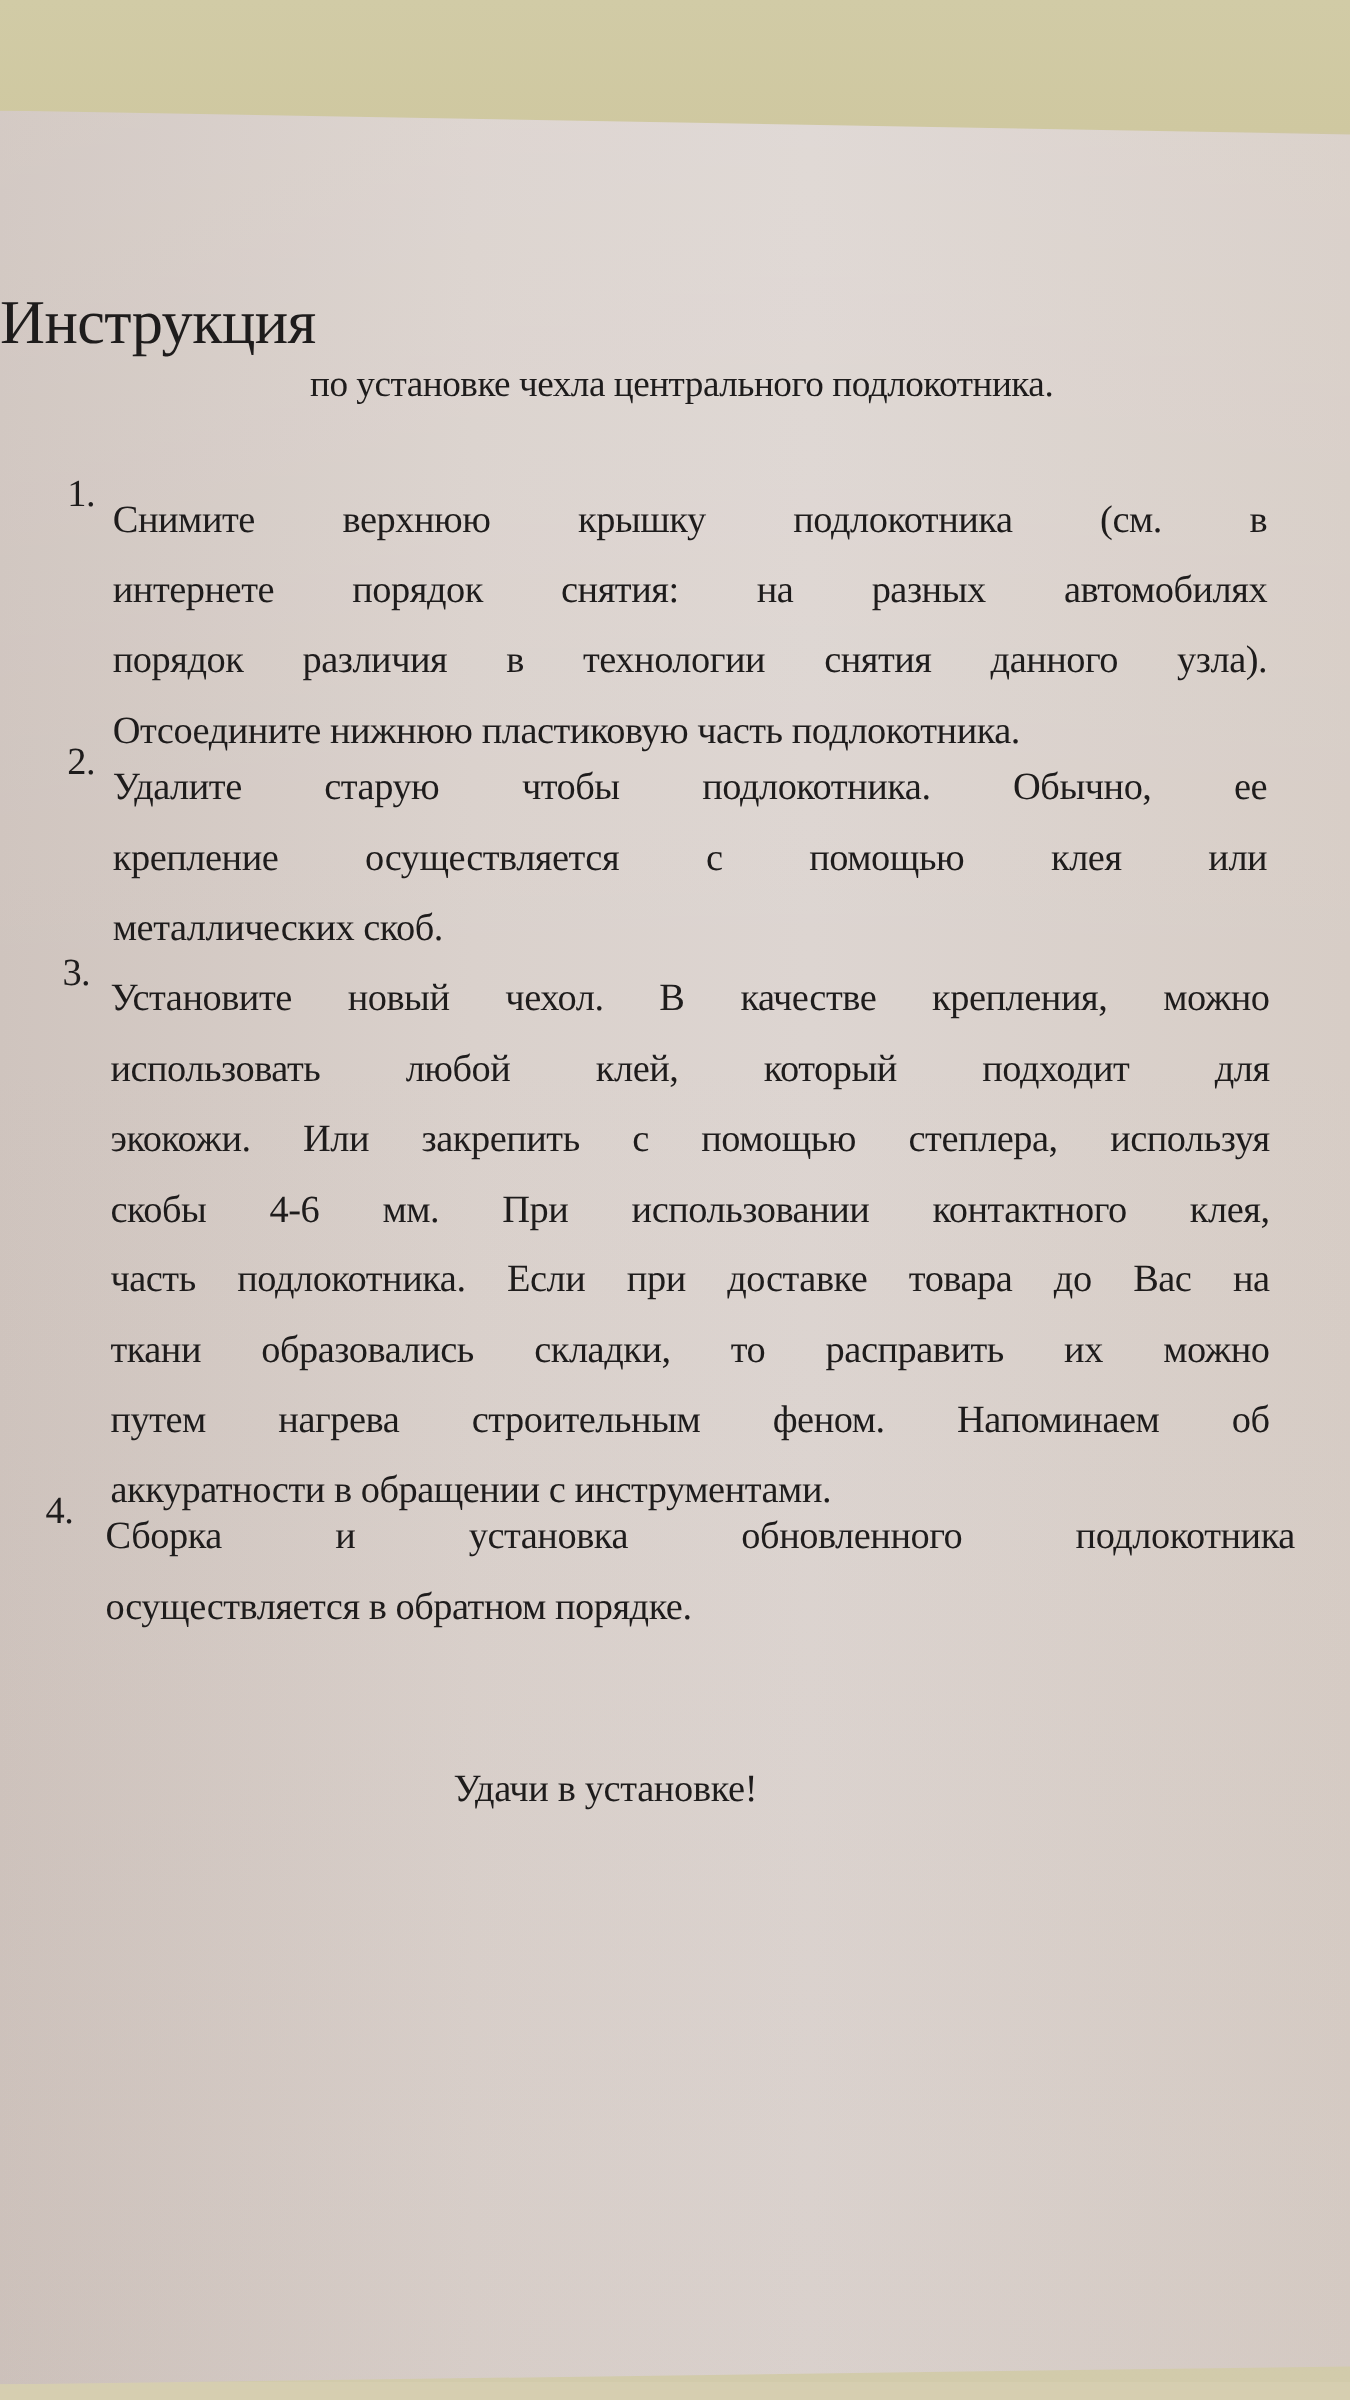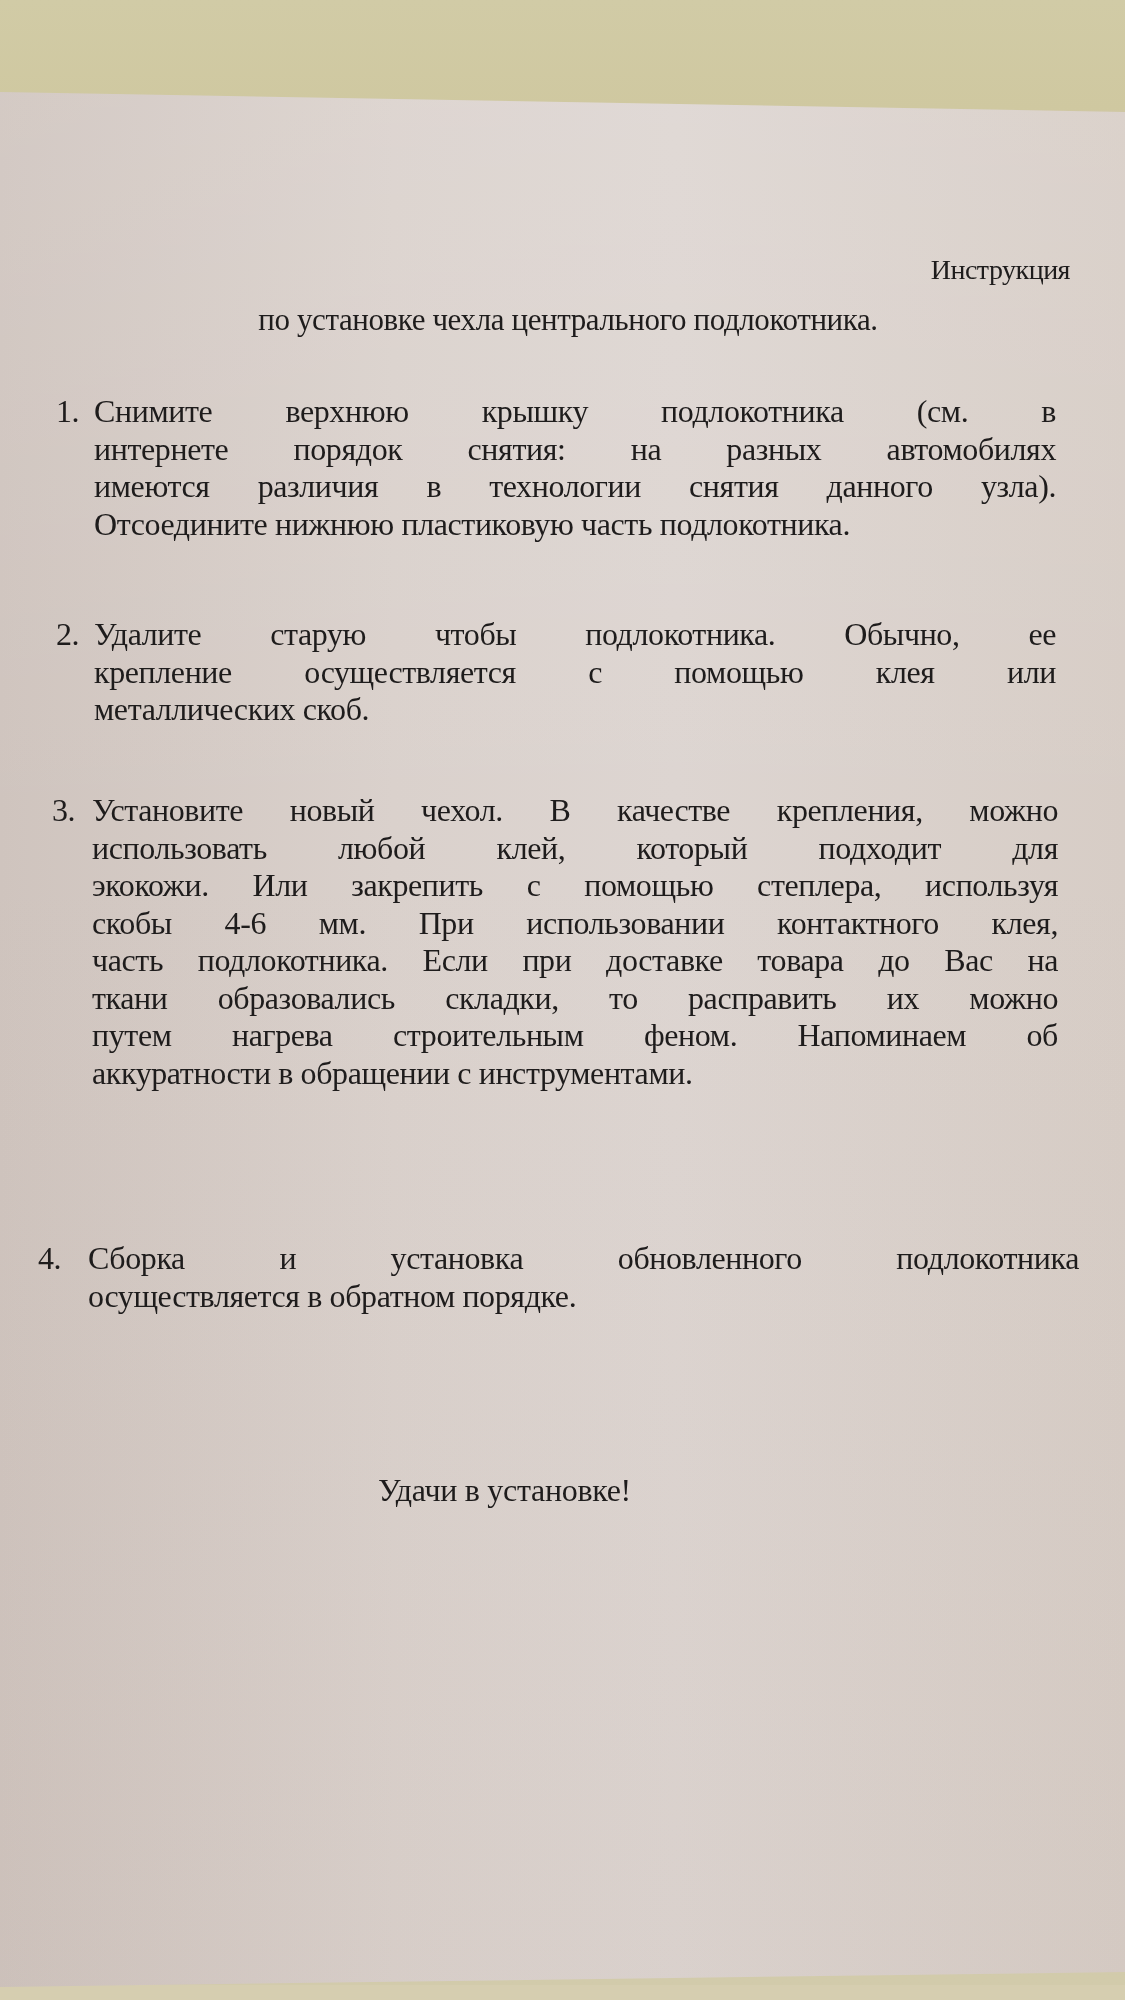--- a/index.html
+++ b/index.html
@@ -39,22 +39,22 @@
     .paper::after {
       content: "";
       position: absolute;
       inset: 0;
       background: linear-gradient(180deg, rgba(255,255,255,0.10) 0%, rgba(255,255,255,0) 40%, rgba(160,140,130,0.06) 100%);
     }
     .title {
       position: absolute;
       left: 0; width: 1070px;
       top: 245px;
-      text-align: right;
-      font-size: 28px;
+      text-align: left;
+      font-size: 52px;
       line-height: 50px;
       letter-spacing: -0.5px;
     }
     .subtitle {
       position: absolute;
       left: 0; width: 1070px;
       top: 300px;
       text-align: center;
       font-size: 31px;
       line-height: 40px;
@@ -73,20 +73,21 @@
       top: 0;
     }
     .step .body {
       position: absolute;
       top: 0;
     }
     .line {
       display: block;
       white-space: nowrap;
       height: 37.5px;
+      margin-top: 21px;
     }
     .line.justify {
       text-align: justify;
       text-align-last: justify;
       white-space: normal;
     }
     .closing {
       position: absolute;
       left: 378px;
       top: 1470px;
@@ -104,21 +105,21 @@
 <div class="paper"></div>
 
 <div class="title">Инструкция</div>
 <div class="subtitle">по установке чехла центрального подлокотника.</div>
 
 <div class="step" style="left:56px; top:393px; width:1000px; height:160px;">
   <span class="num">1.</span>
   <div class="body" style="left:38px; width:962px;">
     <span class="line justify">Снимите верхнюю крышку подлокотника (см. в</span>
     <span class="line justify">интернете порядок снятия: на разных автомобилях</span>
-    <span class="line justify">имеются различия в технологии снятия данного узла).</span>
+    <span class="line justify">порядок различия в технологии снятия данного узла).</span>
     <span class="line">Отсоедините нижнюю пластиковую часть подлокотника.</span>
   </div>
 </div>
 
 <div class="step" style="left:56px; top:616px; width:1000px; height:120px;">
   <span class="num">2.</span>
   <div class="body" style="left:38px; width:962px;">
     <span class="line justify">Удалите старую чтобы подлокотника. Обычно, ее</span>
     <span class="line justify">крепление осуществляется с помощью клея или</span>
     <span class="line">металлических скоб.</span>

